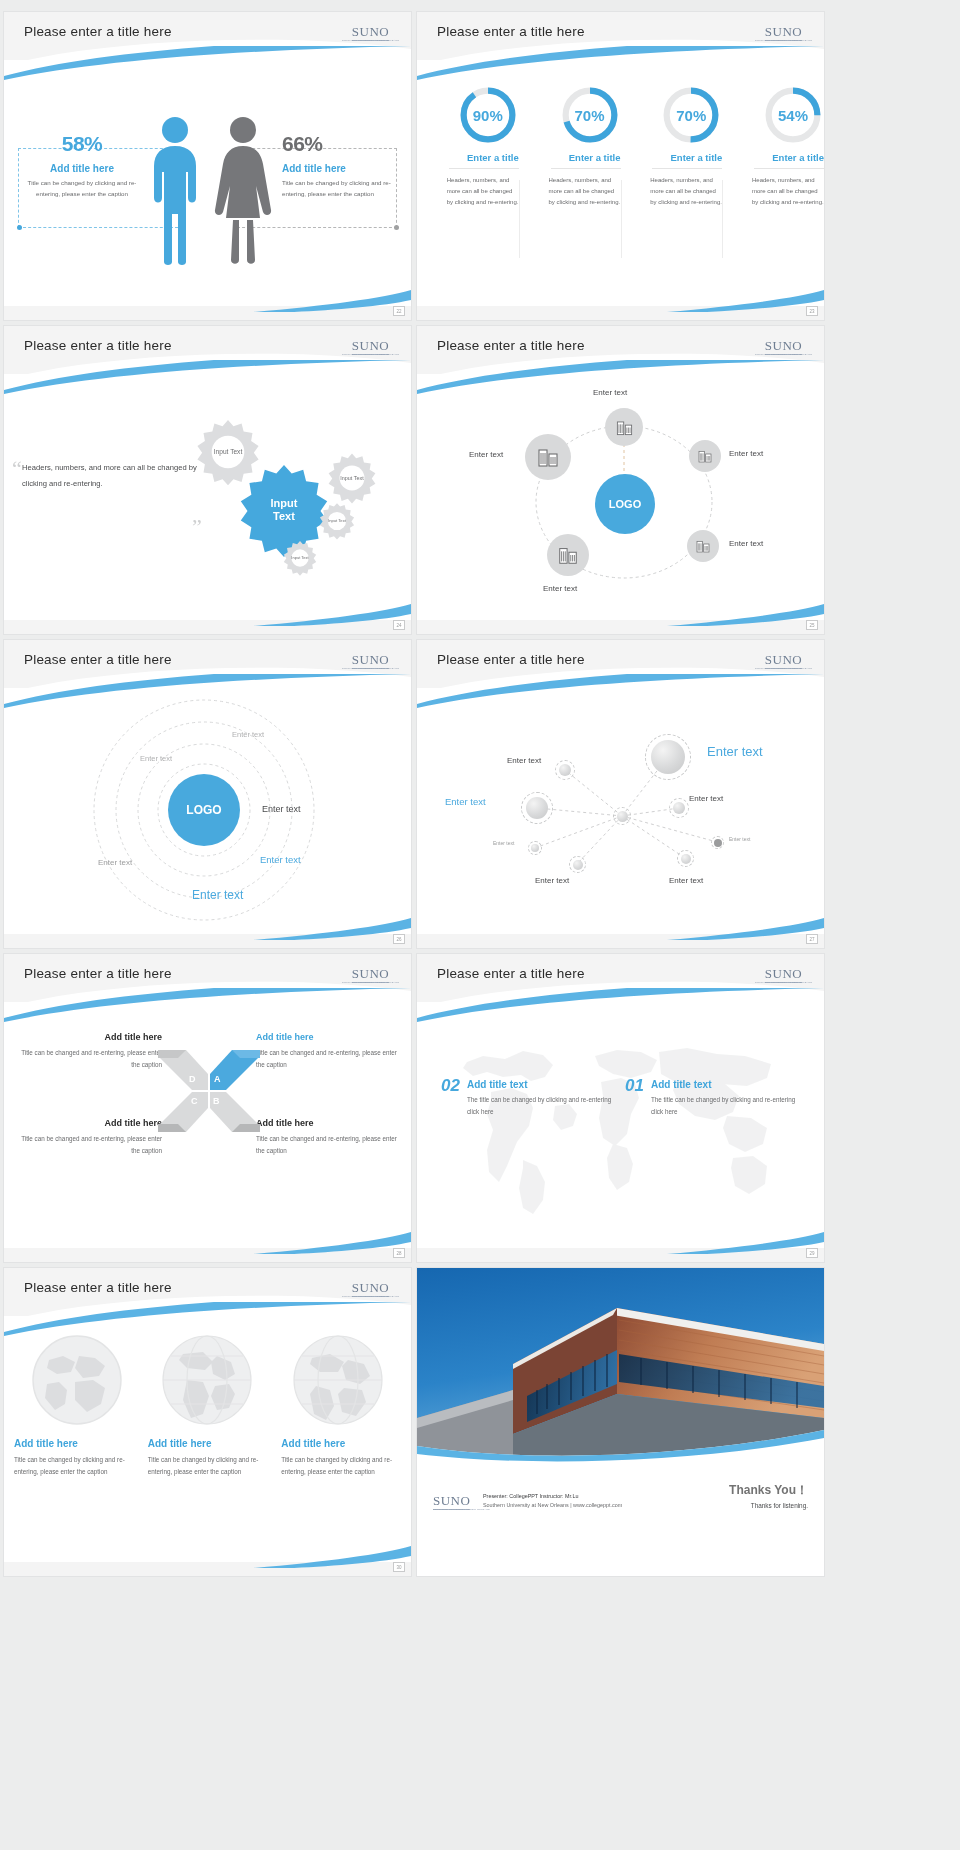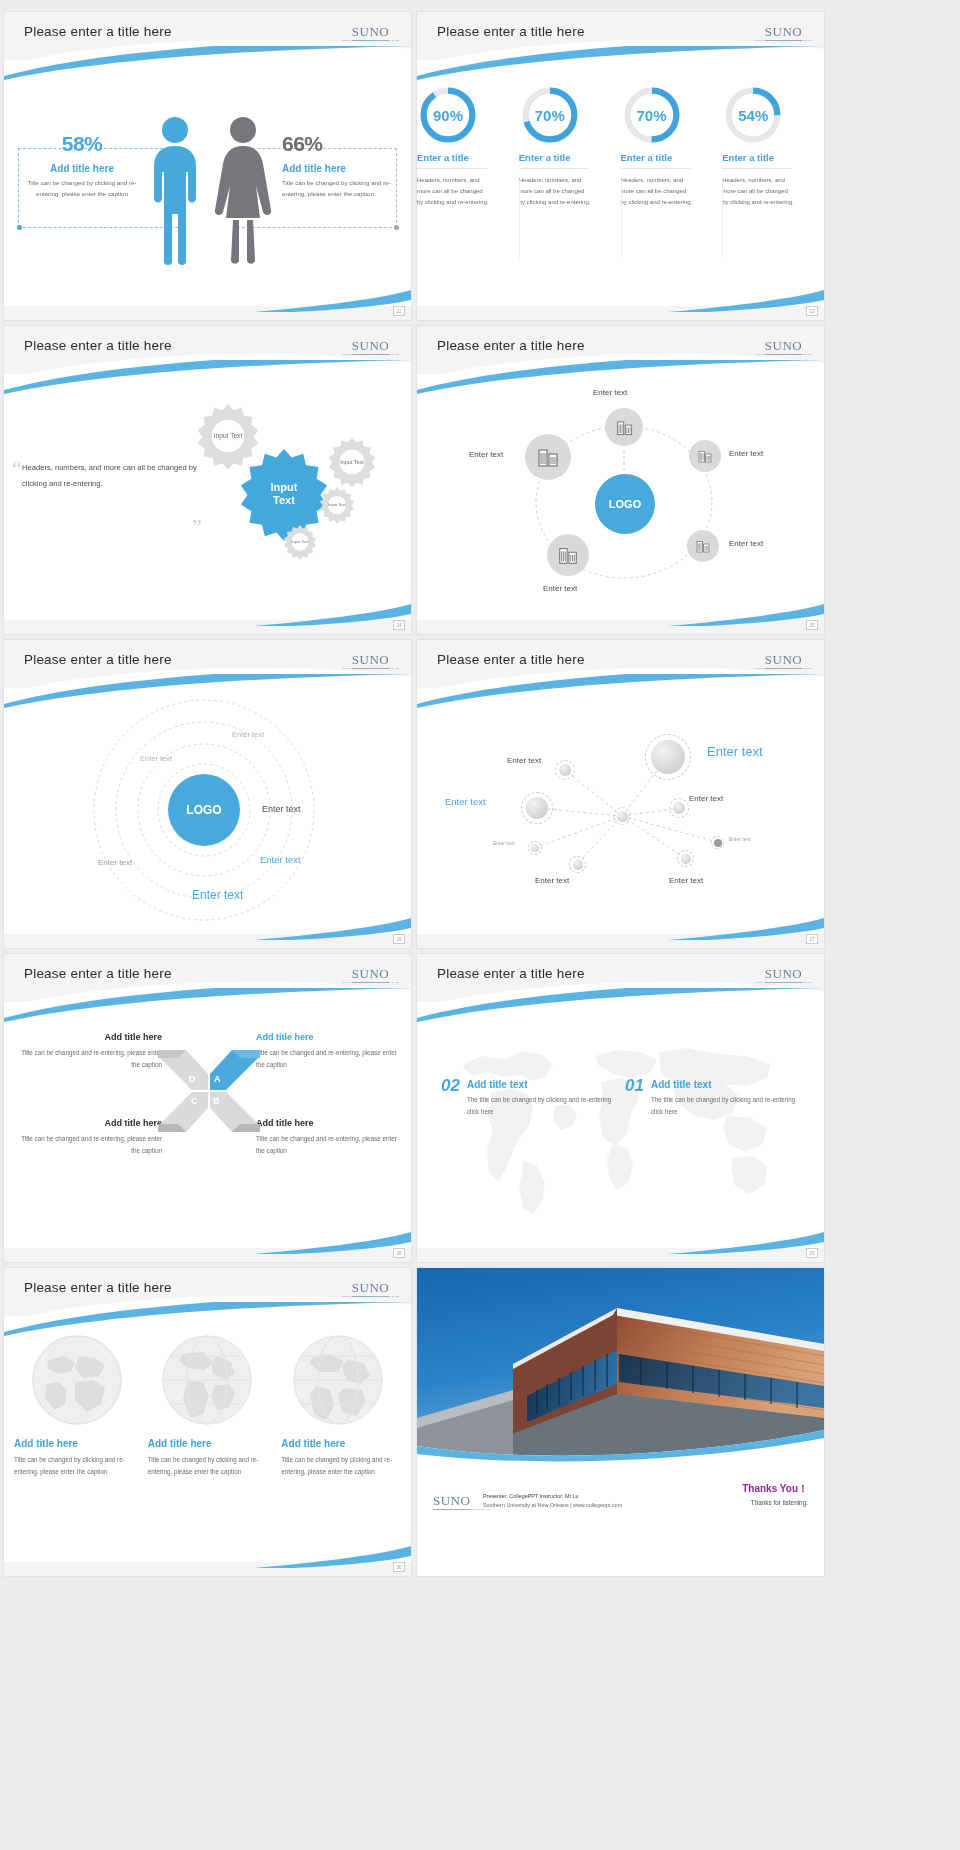--- a/index.html
+++ b/index.html
@@ -79,21 +79,21 @@
     position:absolute; right:14px; top:80px; width:160px; height:80px;
     border:1px dashed #b6b7b8; border-left:none;
   }
   .dashbox-r:before{content:"";position:absolute;right:-2.5px;bottom:-2.5px;width:5px;height:5px;border-radius:50%;background:#a0a1a2;}
   .txt-l { position:absolute; left:22px; top:64px; width:112px; text-align:center;}
   .txt-r { position:absolute; left:278px; top:64px; width:112px; text-align:left;}
   .fig { position:absolute; top:46px; }
 
   
   .donut-row { position:absolute; left:0; top:72px; width:100%; display:flex; }
-  .donut-col { flex:1; display:flex; flex-direction:column; align-items:flex-start; position:relative;}
+  .donut-col { flex:1; display:flex; flex-direction:column; align-items:flex-end; position:relative;}
   .donut-col + .donut-col:before{content:"";position:absolute;left:0;top:96px;height:78px;width:1px;background:#ececec;}
   .donut-val { position:absolute; top:50%; left:50%; transform:translate(-50%,-50%);
                font-size:15px; font-weight:700; color:#46a8dd; }
   .donut-title { font-size:9.5px; font-weight:700; color:#3ea4db; margin-top:6px; }
   .donut-rule { width:70px; height:1px; background:#e4e4e4; margin:5px 0 6px; }
   .donut-desc { font-size:6px; color:#6a6b6d; line-height:1.85; text-align:left; width:72px;}
 
   
   .quote { position:absolute; left:18px; top:134px; width:190px; }
   .quote p { font-size:7.6px; color:#4c4d4f; line-height:2.05; }
@@ -138,21 +138,21 @@
 
   
   .globe-ttl { font-size:10px; font-weight:700; color:#3ea4db; margin-bottom:5px;}
   .globe-desc { font-size:6.3px; color:#6a6b6d; line-height:1.95; }
 
   
   .photo { position:absolute; left:0; top:0; width:100%; height:196px; overflow:hidden;}
   .endbar { position:absolute; left:0; bottom:0; width:100%; height:112px; background:#fff;}
   .presenter { font-size:5.4px; color:#3b3c3e; line-height:1.7; }
   .presenter .sub { color:#6a6b6d; }
-  .thanks { font-size:10px; font-weight:700; color:#a21caf; }
+  .thanks { font-size:12px; font-weight:700; color:#737373; }
   .thanks-sub { font-size:6.4px; color:#4a4b4d; margin-top:3px; }
 </style>
 </head>
 <body>
 
 <div class="grid">
 
   <div class="slide">
     <div class="hdr"></div>
     <div class="slide-title">Please enter a title here</div>
@@ -280,21 +280,21 @@
     <svg class="swoosh" viewBox="0 0 407 34" preserveAspectRatio="none">
       <path d="M0,30 C90,6 230,-4 407,-10 L407,0 C235,4 95,14 0,34 Z" fill="#5bb3e4"></path>
     </svg>
 
     <div class="quote">
       <span class="qm" style="position:absolute;left:-10px;top:2px">“</span>
       <p>Headers, numbers, and more can all be changed by clicking and re-entering.</p>
       <span class="qm" style="position:absolute;left:170px;top:60px">”</span>
     </div>
 
-    <div style="position:absolute;left:190px;top:76px;width:200px;height:180px">
+    <div style="position:absolute;left:190px;top:92px;width:200px;height:180px">
 
       <div style="position:absolute;left:0;top:0;width:68px;height:68px">
         <svg viewBox="0 0 100 100" width="68" height="68">
             <path d="M50,3 L58,12 L70,8 L73,20 L86,22 L84,34 L95,41 L88,51 L95,61 L84,68 L86,80 L73,82 L70,94 L58,90 L50,99 L42,90 L30,94 L27,82 L14,80 L16,68 L5,61 L12,51 L5,41 L16,34 L14,22 L27,20 L30,8 L42,12 Z" fill="#dcdddf"></path>
             <circle cx="50" cy="50" r="24" fill="#fff"></circle>
           </svg>
         <span class="gear-lbl" style="font-size:6.6px">Input Text</span>
       </div>
 
       <div style="position:absolute;left:42px;top:44px;width:96px;height:96px">

